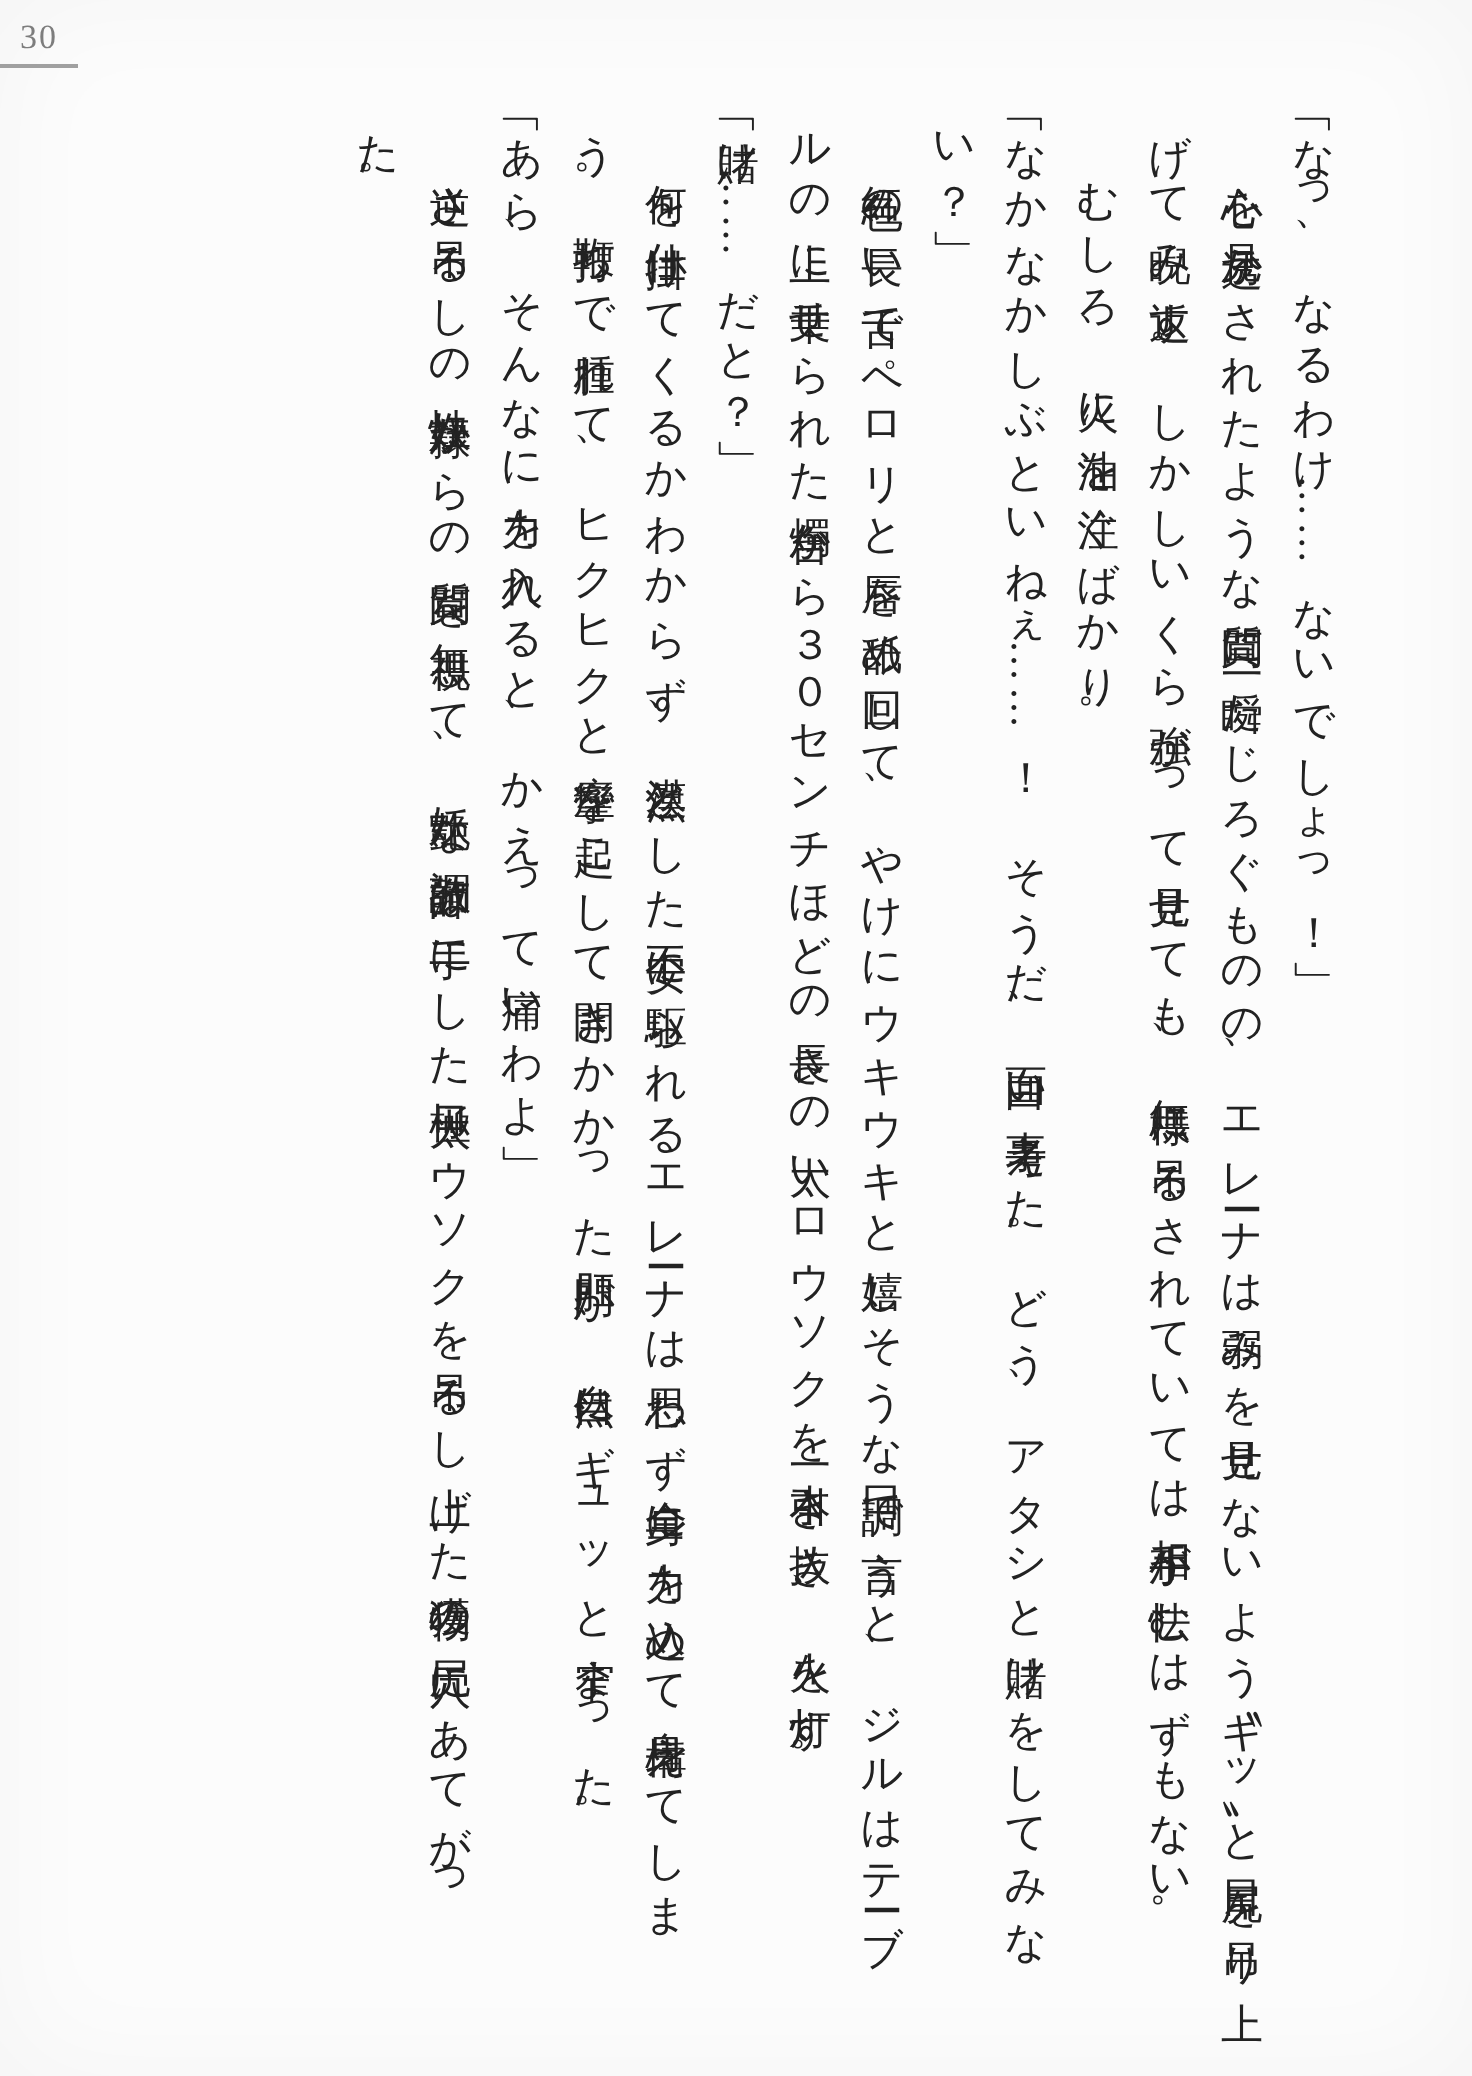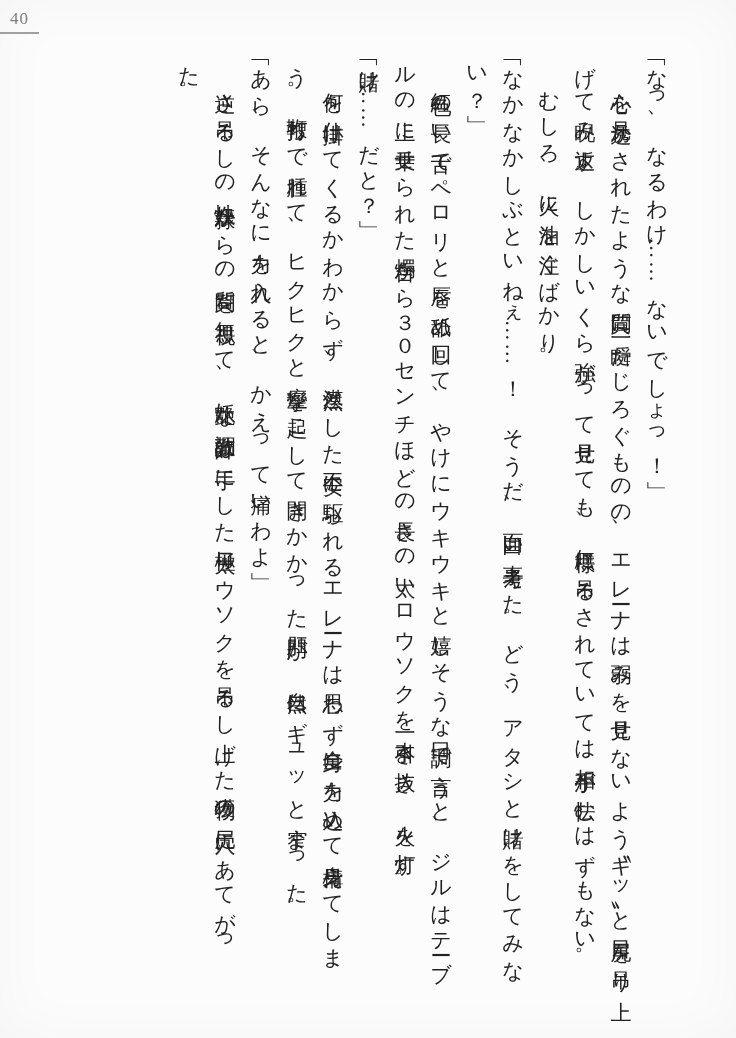--- a/index.html
+++ b/index.html
@@ -49,21 +49,21 @@
   }
   .text-area p.indent {
     text-indent: 23.5px;
   }
 </style>
 </head>
 <body>
 
 <div class="page">
 
-  <div class="folio">40</div>
+  <div class="folio">30</div>
 
   <div class="text-area">
     <p>「なっ、なるわけ……ないでしょっ！」</p>
     <p class="indent">心を見透かされたような質問に一瞬たじろぐものの、エレーナは弱みを見せないよう〝キッ〟と目尻を吊り上げて睨み返す。しかしいくら強がって見せても、無様に吊るされていては相手が怯むはずもない。</p>
     <p class="indent">むしろ、火に油を注ぐばかり。</p>
     <p>「なかなかしぶといねぇ……！　そうだ、面白い事考えた。どう、アタシと賭けをしてみない？」</p>
     <p class="indent">紅色の長い舌でペロリと唇を舐め回して、やけにウキウキと嬉しそうな口調で言うと、ジルはテーブルの上に乗せられた燭台から３０センチほどの長さの太いロウソクを一本引き抜き、火を灯す。</p>
     <p>「賭け……だと？」</p>
     <p class="indent">何を仕掛けてくるかわからず、漠然とした不安に駆られるエレーナは思わず全身に力を込めて身構えてしまう。鞭打ちで腫れて、ヒクヒクと痙攣を起こして開きかかった肛門が、自然にギュッと窄まった。</p>
     <p>「あら、そんなに力を入れると、かえって痛いわよ」</p>

